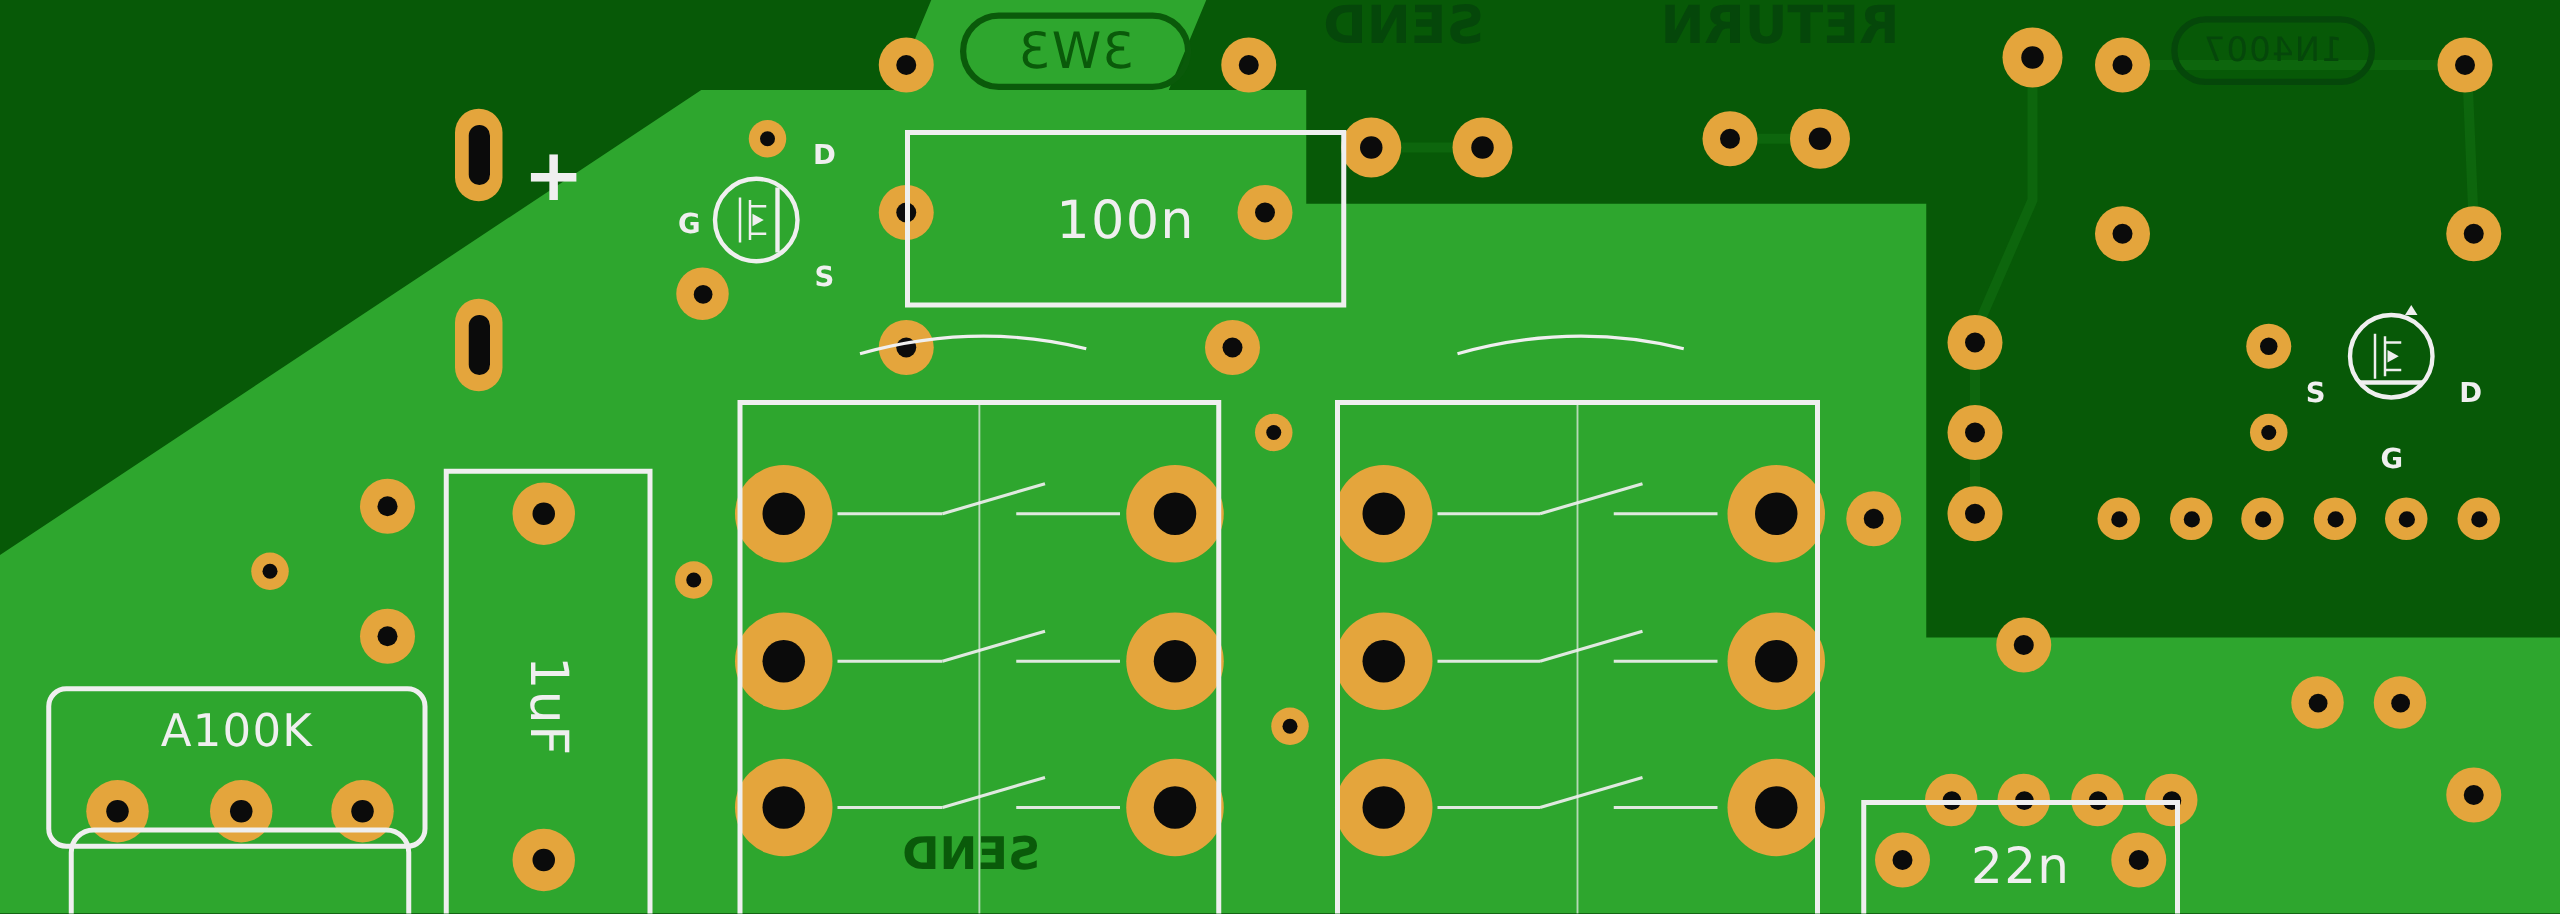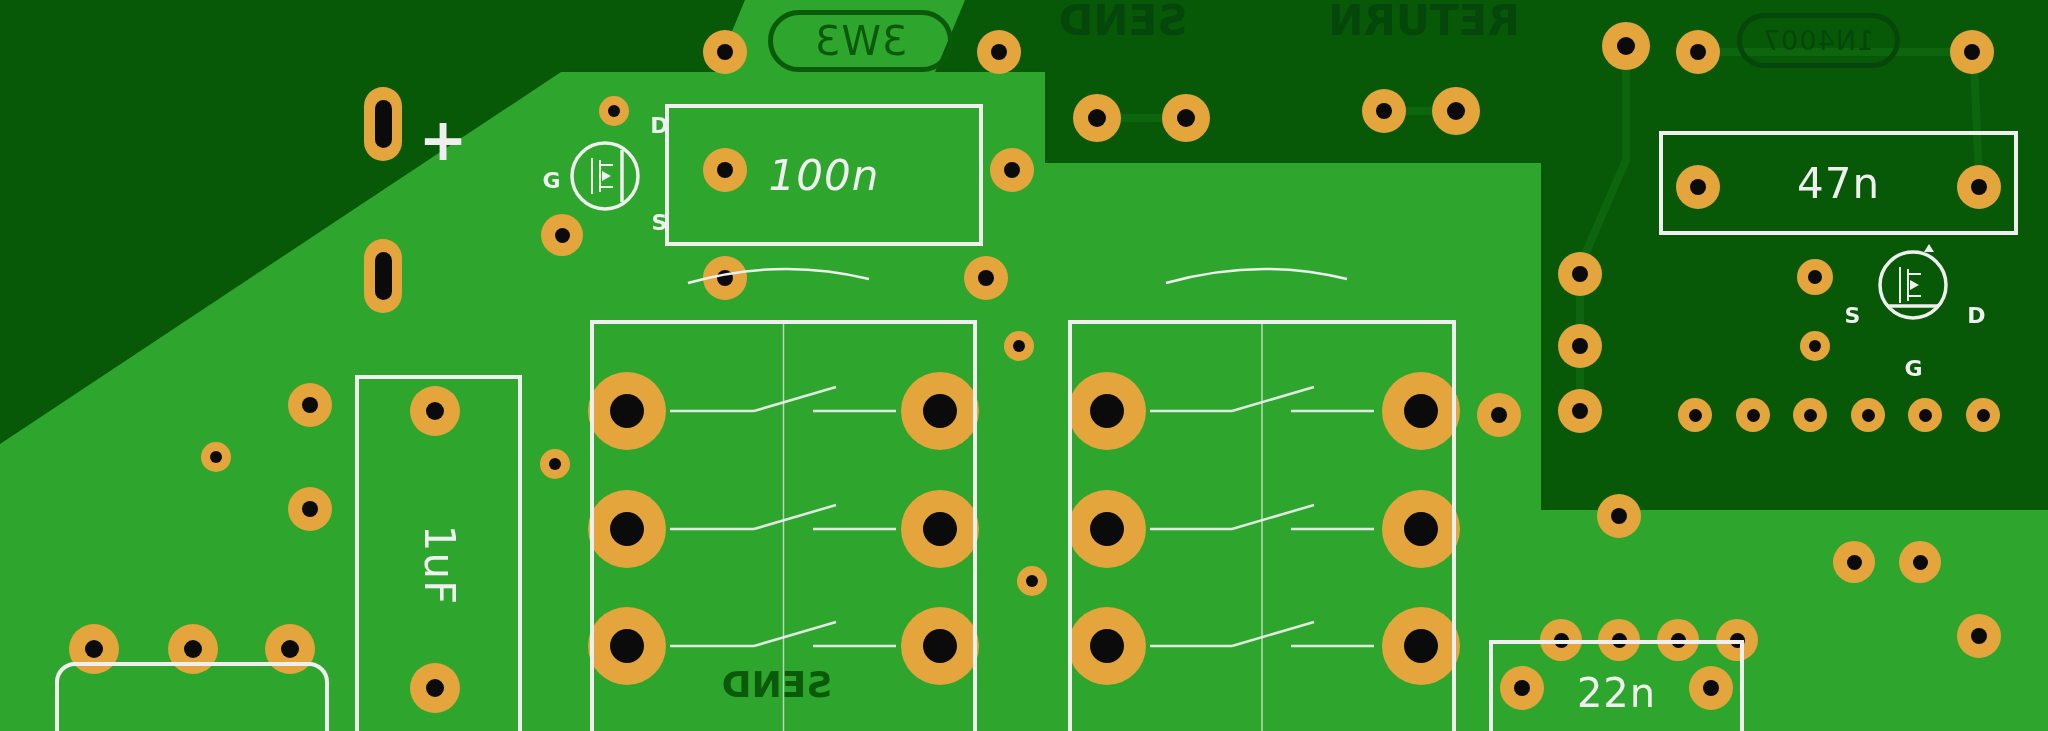--- a/index.html
+++ b/index.html
@@ -27,21 +27,21 @@
     background: var(--hole, #0b0b0b);
     border-radius: 999px;
   }
 
   
   .silk-box { position:absolute; border:4px solid var(--silk,#efefef); box-sizing:border-box; }
   .silk-text { color: var(--silk,#efefef); letter-spacing:1px; white-space:nowrap; }
   .center-abs { position:absolute; transform:translate(-50%,-50%); }
   .mirror-abs { position:absolute; transform:translate(-50%,-50%) scaleX(-1); }
 
-  .box-100n { left:665px; top:104px; width:318px; height:142px; display:flex; align-items:center; justify-content:center; font-size:42px;font-style:italic; }
+  .box-100n { left:724px; top:104px; width:353px; height:142px; display:flex; align-items:center; justify-content:center; font-size:42px; }
   .box-47n  { left:1659px; top:131px; width:359px; height:104px; display:flex; align-items:center; justify-content:center; font-size:42px; }
   .box-22n  { left:1489px; top:640px; width:255px; height:120px; display:flex; align-items:flex-start; justify-content:center; font-size:40px; padding-top:26px; }
   .box-1uf  { left:355px; top:375px; width:167px; height:380px; }
   .box-1uf .vlabel { position:absolute; left:50%; top:50%; transform:translate(-50%,-50%) rotate(90deg); font-size:42px; }
 
   .pot-top  { left:37px; top:549px; width:305px; height:130px; border-radius:16px; display:flex; justify-content:center; align-items:flex-start; padding-top:12px; font-size:36px; }
   .pot-body { left:55px; top:662px; width:274px; height:110px; border-radius:20px; }
 
   .cap-circle { left:237px; top:56px; width:292px; height:292px; border-radius:50%; border-width:5px;
                 display:flex; align-items:center; justify-content:center; font-size:42px; }
@@ -155,30 +155,30 @@
       <div class="pad" style="--x: 1019; --y: 346; --w: 30; --hw: 12;"></div>
       <div class="pad" style="--x: 1032; --y: 581; --w: 30; --hw: 12;"></div>
       <div class="pad" style="--x: 1815; --y: 346; --w: 30; --hw: 12;"></div>
     </div>
 
   <span class="cap-plus">+</span>
 
   <div class="silk-box box-100n silk-text">
     <span>100n</span>
   </div>
-  <div class="silk-box box-47n silk-text">
-    <span>47n</span>
-  </div>
   <div class="silk-box box-22n silk-text">
     <span>22n</span>
   </div>
   <div class="silk-box box-1uf silk-text">
     <span class="vlabel">1uF</span>
   </div>
 
+  <div class="silk-box pot-top silk-text">
+    <span>A100K</span>
+  </div>
   <div class="silk-box pot-body"></div>
 
   <div class="silk-box" style="left:590px; top:320px; width:387px; height:430px;"></div>
   <div class="silk-box" style="left:1068px; top:320px; width:388px; height:430px;"></div>
 
   <svg class="layer" viewBox="0 0 2048 731">
     <g style="stroke:var(--silk,#efefef)" fill="none">
       <line x1="783.5" y1="324" x2="783.5" y2="748" stroke-width="1.5" opacity="0.7"></line>
       <line x1="1262" y1="324" x2="1262" y2="748" stroke-width="1.5" opacity="0.7"></line>
       <path d="M688,283 Q780,257 869,279" stroke-width="2.5"></path>

